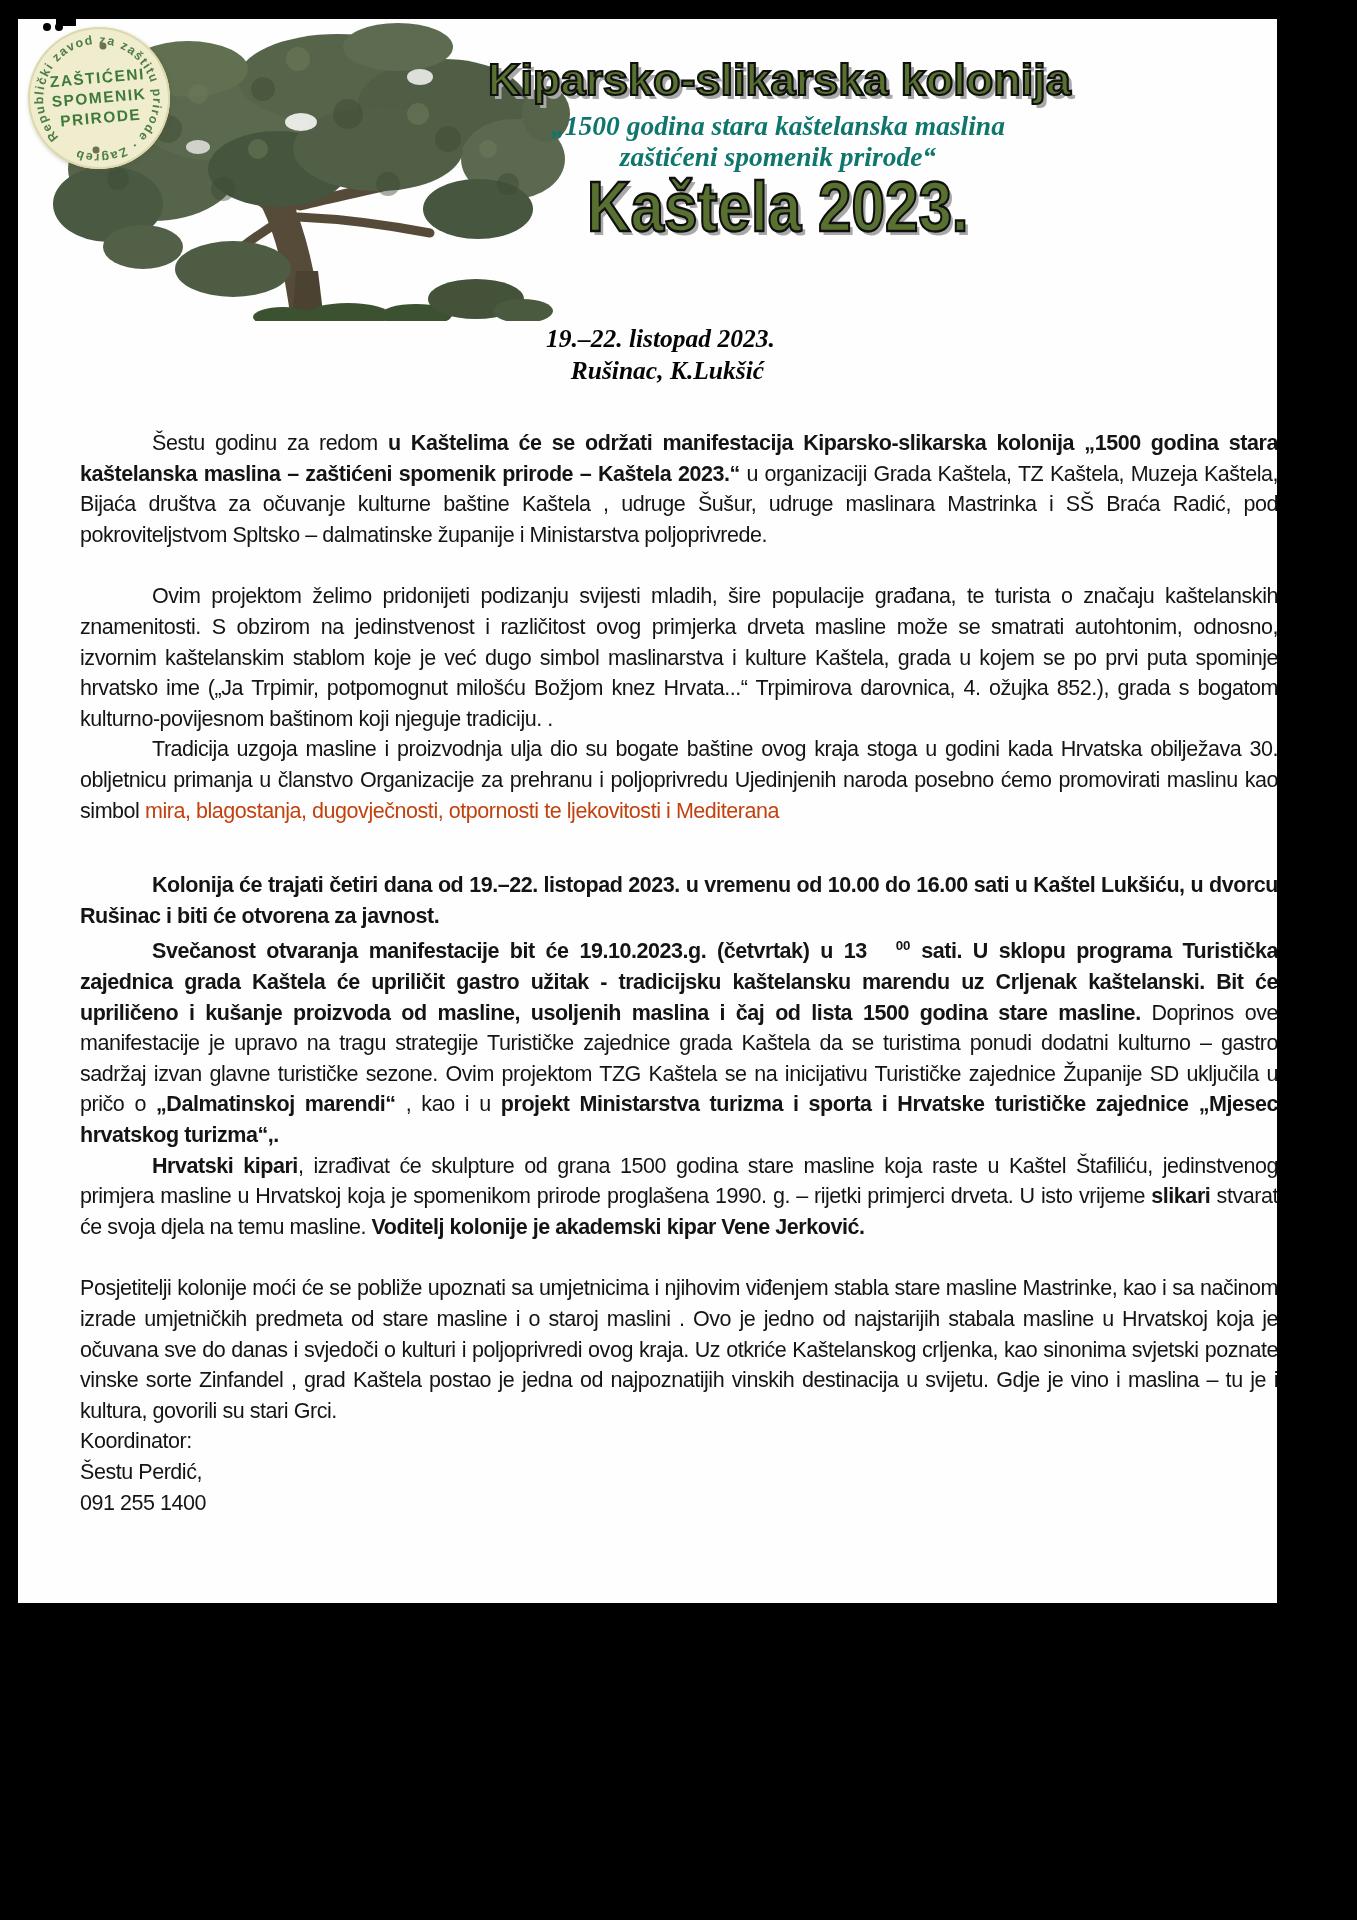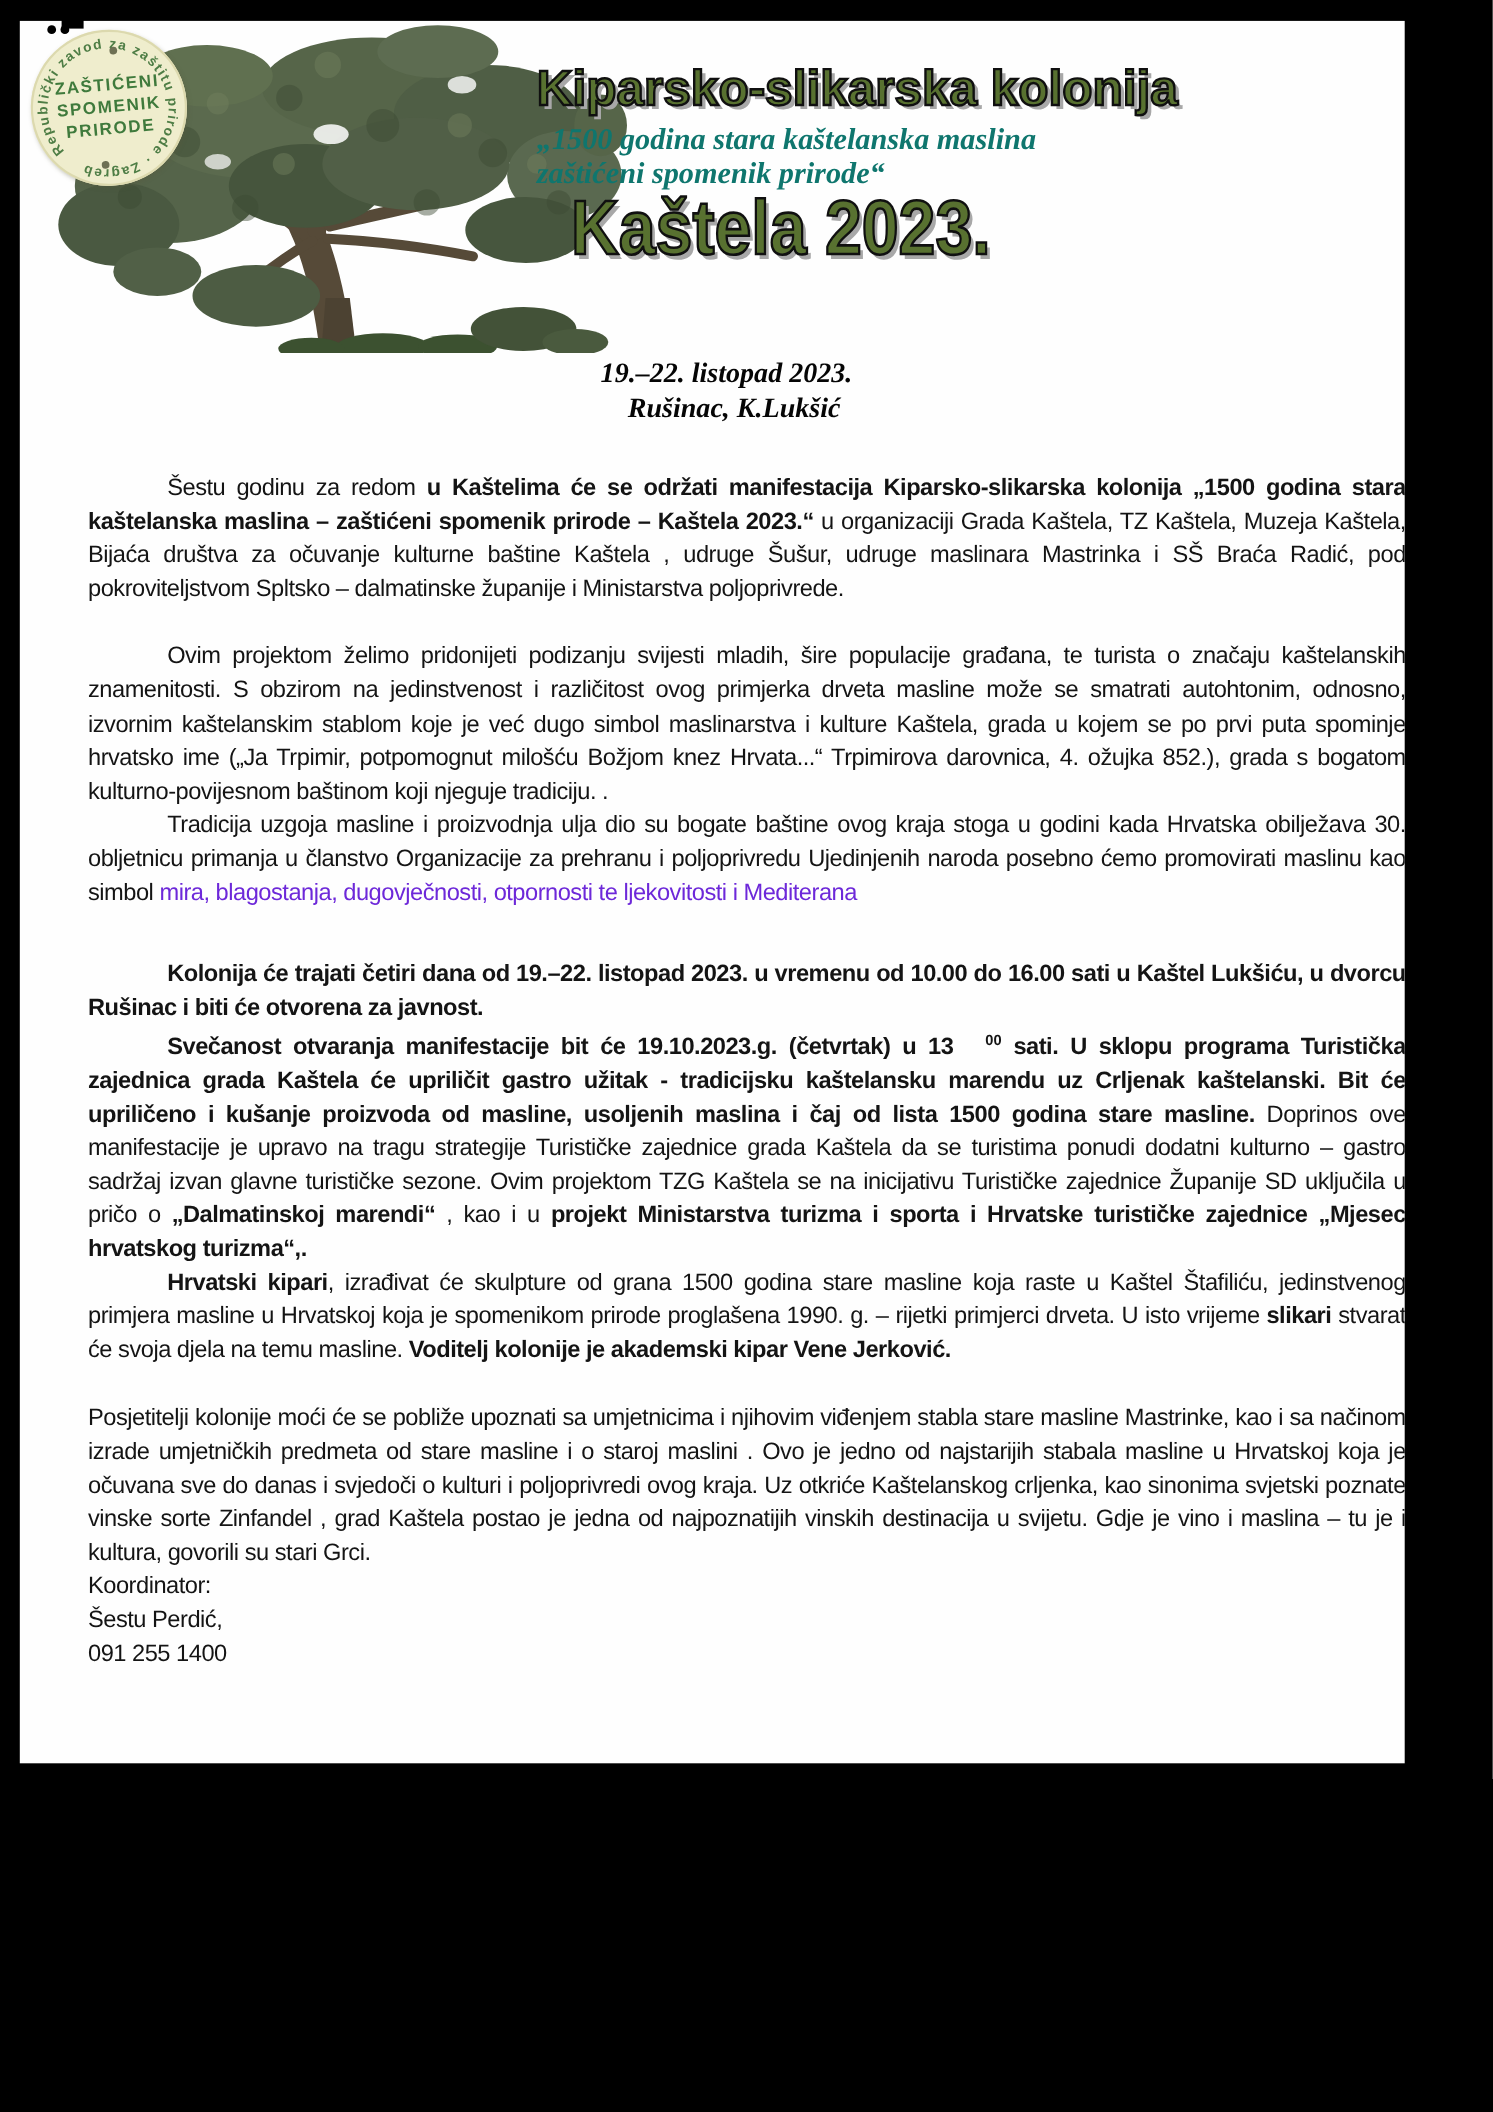--- a/index.html
+++ b/index.html
@@ -34,21 +34,21 @@
     position:absolute;left:0;top:0;width:100%;height:100%;
     display:flex;flex-direction:column;align-items:center;justify-content:center;
     color:#3f7a3c;font-weight:700;font-size:15.5px;letter-spacing:1.5px;line-height:20px;
     text-align:center;
   }
   .badge-dot{position:absolute;width:7px;height:7px;border-radius:50%;background:#6e7054;}
   .badge-dot.top{left:76px;top:16px;}
   .badge-dot.bottom{left:60px;top:119px;}
 
   
-  .header-block{position:absolute;left:470px;top:36px;width:580px;}
+  .header-block{position:absolute;left:470px;top:36px;width:580px;text-align:center;}
   .main-title{
     font-size:45px;font-weight:700;letter-spacing:0px;line-height:50px;
     color:#587130;-webkit-text-stroke:2.2px #101010;
     text-shadow:4px 4px 0 #a8a8a8;
     white-space:nowrap;
   }
   .subtitle{
     margin-top:5px;font-family:"Liberation Serif",serif;font-weight:700;
     font-size:27.5px;line-height:31px;color:#0f766e;font-style:italic;
   }
@@ -70,21 +70,21 @@
   .body-text{
     position:absolute;left:62px;top:409px;width:1198px;
     font-size:21.5px;line-height:30.6px;letter-spacing:-0.45px;color:#141414;
     text-align:justify;
   }
   .body-text p{margin:0;text-indent:72px;}
   .body-text p.no-indent{text-indent:0;}
   .body-text p.gap{margin-top:31px;}
   .body-text p.biggap{margin-top:44px;}
   .b{font-weight:700;}
-  .g{color:#6d28d9;}
+  .g{color:#c2410c;}
   .sup{vertical-align:super;font-size:.62em;letter-spacing:0;margin-left:29px;}
   .free-line{text-indent:80px !important;}
 
   .footer-block{margin-top:30px;text-indent:0 !important;padding-left:72px;}
 </style>
 </head>
 <body>
 
 <div class="page">
 

